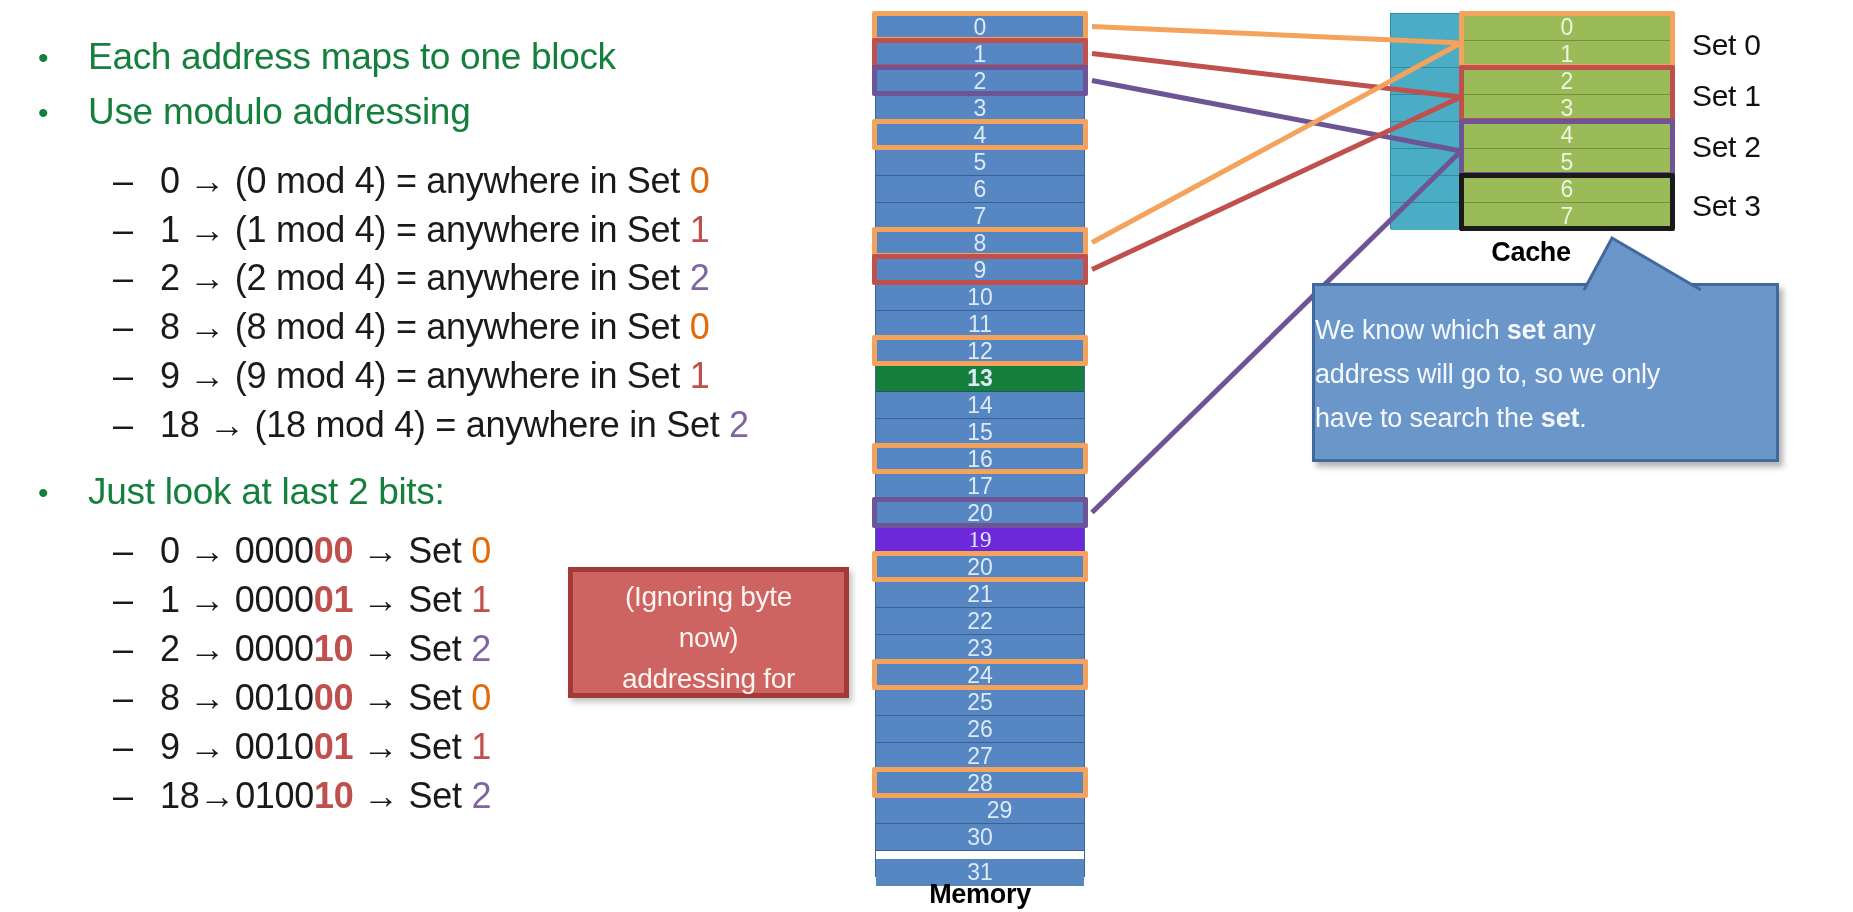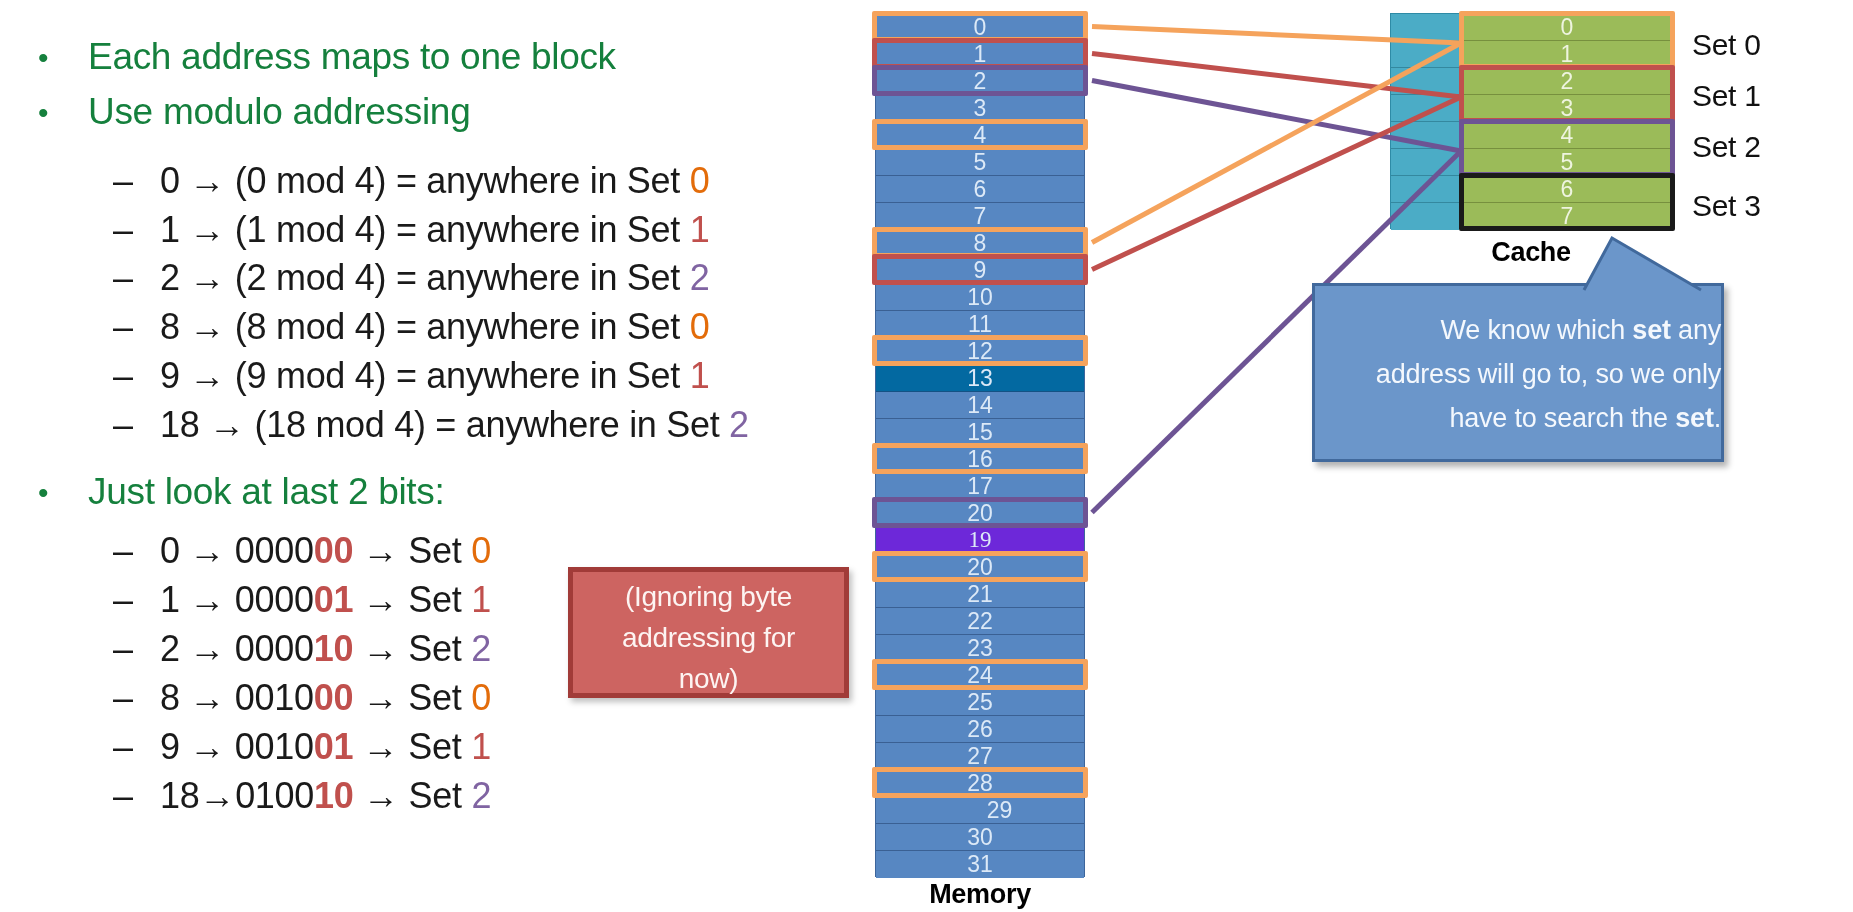--- a/index.html
+++ b/index.html
@@ -46,24 +46,24 @@
   
   .notebox {
     position:absolute; left:568px; top:567px; width:281px; height:131px;
     box-sizing:border-box; background:#cd6461; border:5px solid #a13b38;
     box-shadow:3px 4px 6px rgba(0,0,0,0.25);
     text-align:center; color:#fdf4f2; font-size:28px; line-height:41px;
     padding-top:4px; letter-spacing:-0.3px;
   }
   
   .bubble {
-    position:absolute; left:1312px; top:283px; width:412px; height:179px;
+    position:absolute; left:1312px; top:283px; width:467px; height:179px;
     box-sizing:border-box; background:#6b96ca; border:3px solid #41699c;
     box-shadow:4px 5px 6px rgba(0,0,0,0.3);
-    text-align:right; color:#f4f8fd; font-size:27px; line-height:44px;
+    text-align:left; color:#f4f8fd; font-size:27px; line-height:44px;
     padding-top:22px; letter-spacing:-0.2px;
   }
   .bubble b { font-weight:bold; }
   .bubble-tail-svg { position:absolute; left:1570px; top:225px; pointer-events:none; }
 </style>
 </head>
 <body>
 
 <div class="slide">
 
@@ -82,22 +82,22 @@
       <div class="subitem" style="top:530px;"><span>0 → 0000</span><span class="bits" style="color: rgb(192, 80, 77);">00</span><span> → Set </span><span style="color: rgb(227, 108, 10);">0</span></div>
       <div class="subitem" style="top:579px;"><span>1 → 0000</span><span class="bits" style="color: rgb(192, 80, 77);">01</span><span> → Set </span><span style="color: rgb(192, 80, 77);">1</span></div>
       <div class="subitem" style="top:628px;"><span>2 → 0000</span><span class="bits" style="color: rgb(192, 80, 77);">10</span><span> → Set </span><span style="color: rgb(128, 100, 162);">2</span></div>
       <div class="subitem" style="top:677px;"><span>8 → 0010</span><span class="bits" style="color: rgb(192, 80, 77);">00</span><span> → Set </span><span style="color: rgb(227, 108, 10);">0</span></div>
       <div class="subitem" style="top:726px;"><span>9 → 0010</span><span class="bits" style="color: rgb(192, 80, 77);">01</span><span> → Set </span><span style="color: rgb(192, 80, 77);">1</span></div>
       <div class="subitem" style="top:775px;"><span>18→0100</span><span class="bits" style="color: rgb(192, 80, 77);">10</span><span> → Set </span><span style="color: rgb(128, 100, 162);">2</span></div>
     </div>
 
   <div class="notebox" id="note-box">
       <div>(Ignoring byte</div>
+      <div>now)</div>
       <div>addressing for</div>
-      <div>now)</div>
     </div>
 
   <div class="memcol" id="memory-col" style="left:875px; top:13px; width:210px; height:864px;">
       <div class="memrow" style="height:27px; background:#5787C2;">
         <div class="rowlabel">0</div>
       </div>
       <div class="memrow" style="height:27px; background:#5787C2;">
         <div class="rowlabel">1</div>
       </div>
       <div class="memrow" style="height:27px; background:#5787C2;">
@@ -126,21 +126,21 @@
       </div>
       <div class="memrow" style="height:27px; background:#5787C2;">
         <div class="rowlabel">10</div>
       </div>
       <div class="memrow" style="height:27px; background:#5787C2;">
         <div class="rowlabel">11</div>
       </div>
       <div class="memrow" style="height:27px; background:#5787C2;">
         <div class="rowlabel">12</div>
       </div>
-      <div class="memrow" style="height:27px; background:#0369a1;">
+      <div class="memrow" style="height:27px; background:#15803d;font-weight:bold;">
         <div class="rowlabel">13</div>
       </div>
       <div class="memrow" style="height:27px; background:#5787C2;">
         <div class="rowlabel">14</div>
       </div>
       <div class="memrow" style="height:27px; background:#5787C2;">
         <div class="rowlabel">15</div>
       </div>
       <div class="memrow" style="height:27px; background:#5787C2;">
         <div class="rowlabel">16</div>
@@ -180,21 +180,21 @@
       </div>
       <div class="memrow" style="height:27px; background:#5787C2;">
         <div class="rowlabel">28</div>
       </div>
       <div class="memrow" style="height:27px; background:#5787C2;padding-left:39px;">
         <div class="rowlabel">29</div>
       </div>
       <div class="memrow" style="height:27px; background:#5787C2;">
         <div class="rowlabel">30</div>
       </div>
-      <div class="memrow" style="height:27px; background:#5787C2;">
+      <div class="memrow" style="height:27px; background:#5787C2;margin-top:8px;">
         <div class="rowlabel">31</div>
       </div>
     </div>
   <div class="collabel" style="left:905px; top:879px; width:150px;">Memory</div>
 
   <div class="memcol" id="tag-col" style="left:1390px; top:13px; width:70px; height:216px; border-color:#2e8ba6;">
       <div class="memrow" style="height:27px; background:#4BACC6; border-bottom-color:rgba(30,100,120,0.5);"></div>
       <div class="memrow" style="height:27px; background:#4BACC6; border-bottom-color:rgba(30,100,120,0.5);"></div>
       <div class="memrow" style="height:27px; background:#4BACC6; border-bottom-color:rgba(30,100,120,0.5);"></div>
       <div class="memrow" style="height:27px; background:#4BACC6; border-bottom-color:rgba(30,100,120,0.5);"></div>

